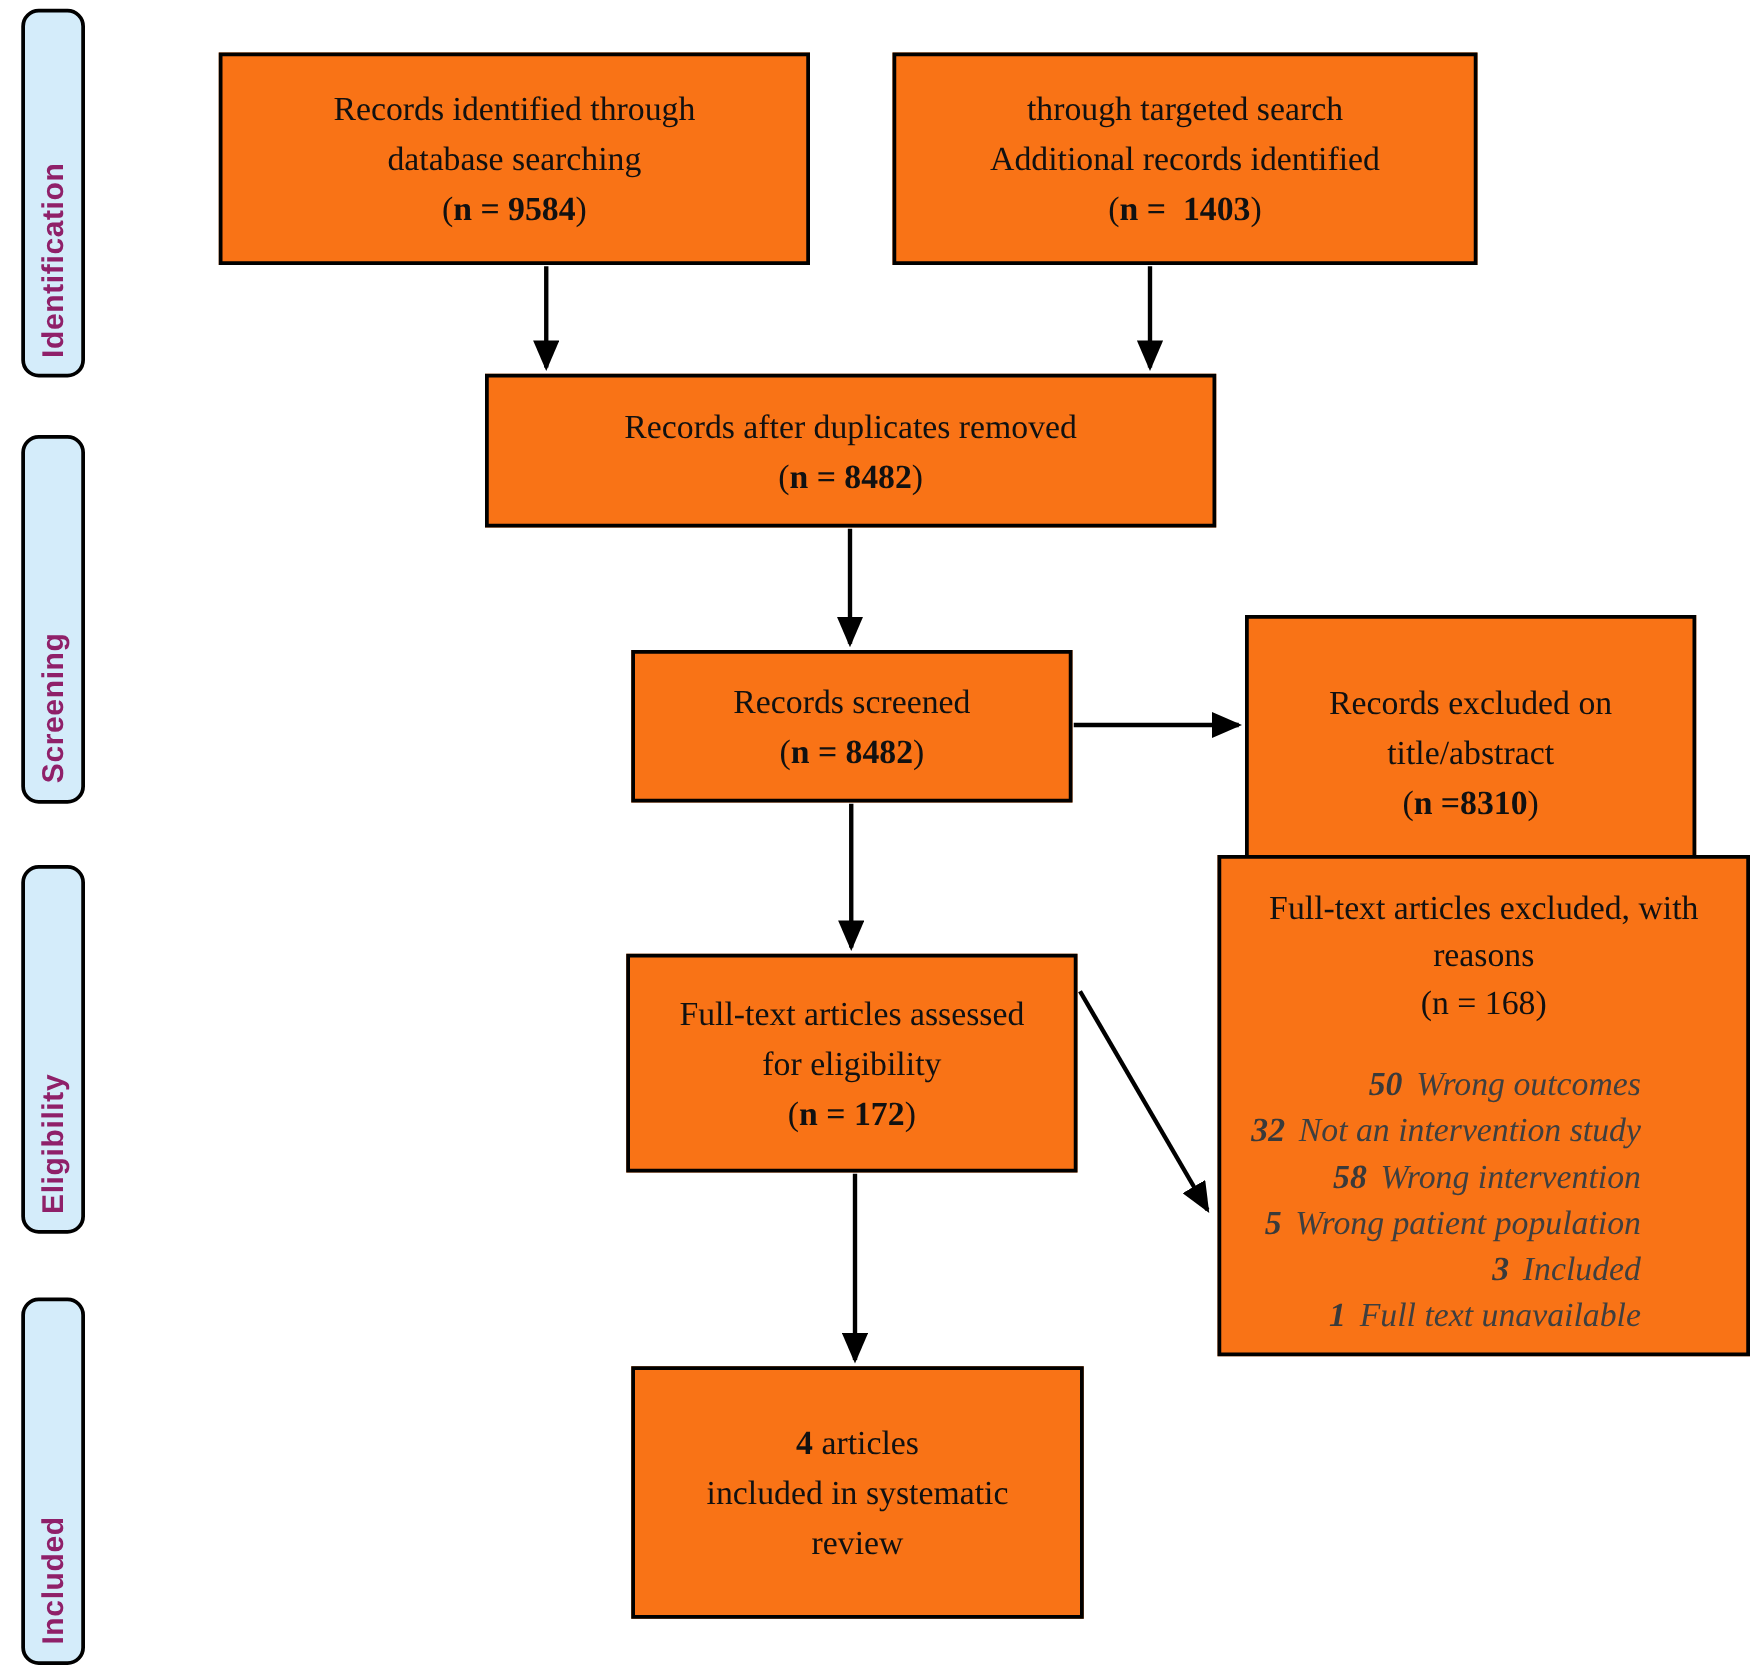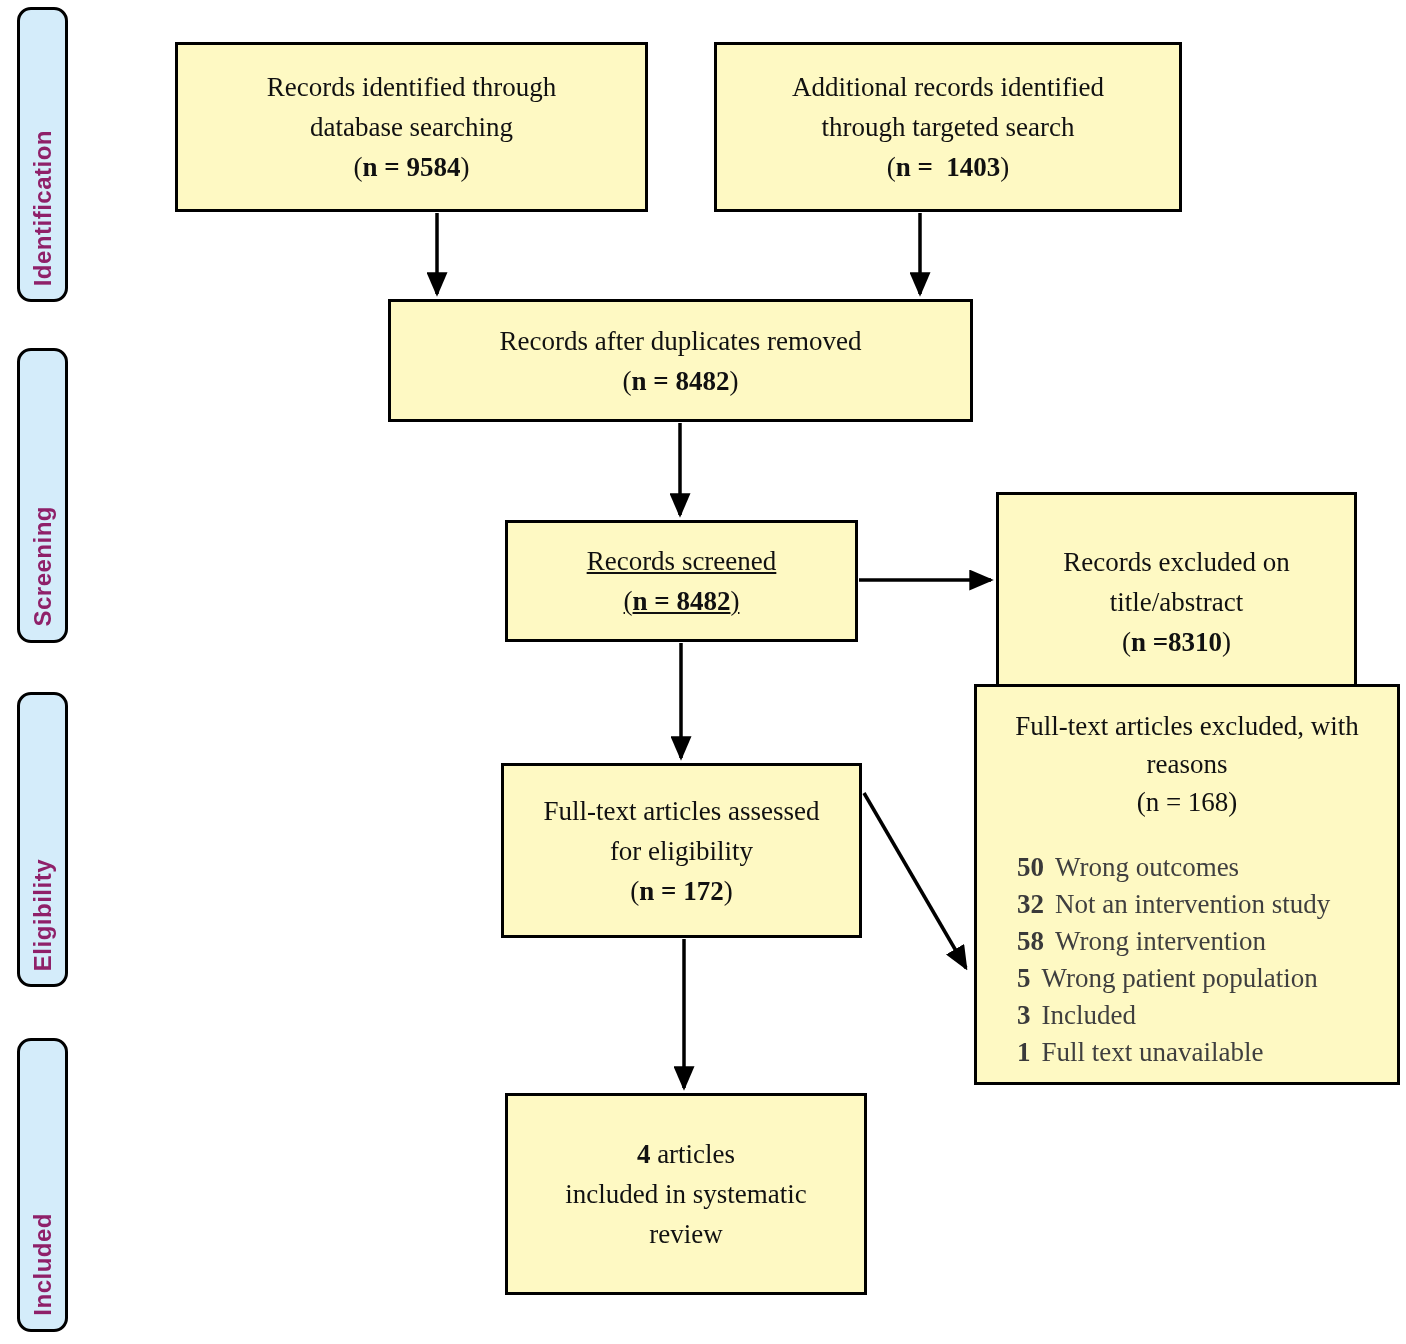--- a/index.html
+++ b/index.html
@@ -35,45 +35,46 @@
     font-family: "Liberation Sans", sans-serif;
     font-weight: bold;
     font-size: 24px;
     letter-spacing: 0.5px;
     color: #8f2069;
     white-space: nowrap;
   }
   .box {
     position: absolute;
     box-sizing: border-box;
-    background: #fef9c3;
+    background: #f97316;
     border: 3px solid #000000;
     display: flex;
     flex-direction: column;
     align-items: center;
     justify-content: center;
     text-align: center;
     font-size: 27px;
     line-height: 40px;
     color: #111111;
   }
   .box .nval { font-weight: bold; }
   .pre { white-space: pre-wrap; }
   .box-ftexcluded {
     justify-content: flex-start;
     padding-top: 20px;
   }
   .box-ftexcluded .title-block { line-height: 38px; }
   .reason-list {
     align-self: flex-start;
-    text-align: left;
-    padding-left: 40px;
+    text-align: right;
+    padding-left: 24px;
     margin-top: 28px;
     line-height: 37px;
     color: #3f3f3f;
+    font-style: italic;
   }
   .reason b { margin-right: 11px; color: #3a3a3a; }
 </style>
 </head>
 <body>
 
 <div class="stage">
 
   <svg class="arrow-layer" width="1406" height="1344" viewBox="0 0 1406 1344" xmlns="http://www.w3.org/2000/svg">
     <defs>
@@ -103,31 +104,31 @@
     <span class="band-label">Included</span>
   </div>
 
   <div class="box" style="left:175px;top:42px;width:473px;height:170px;">
     <div>Records identified through</div>
     <div>database searching</div>
     <div><span class="pre">(</span><span class="nval pre">n = 9584</span><span class="pre">)</span></div>
   </div>
 
   <div class="box" style="left:714px;top:42px;width:468px;height:170px;">
+    <div>through targeted search</div>
     <div>Additional records identified</div>
-    <div>through targeted search</div>
     <div><span class="pre">(</span><span class="nval pre">n =  1403</span><span class="pre">)</span></div>
   </div>
 
   <div class="box" style="left:388px;top:299px;width:585px;height:123px;">
     <div>Records after duplicates removed</div>
     <div><span class="pre">(</span><span class="nval pre">n = 8482</span><span class="pre">)</span></div>
   </div>
 
-  <div class="box" style="left:505px;top:520px;width:353px;height:122px;text-decoration:underline;">
+  <div class="box" style="left:505px;top:520px;width:353px;height:122px;">
     <div>Records screened</div>
     <div><span class="pre">(</span><span class="nval pre">n = 8482</span><span class="pre">)</span></div>
   </div>
 
   <div class="box" style="left:996px;top:492px;width:361px;height:219px;">
     <div>Records excluded on</div>
     <div>title/abstract</div>
     <div><span class="pre">(</span><span class="nval pre">n =8310</span><span class="pre">)</span></div>
   </div>
 

